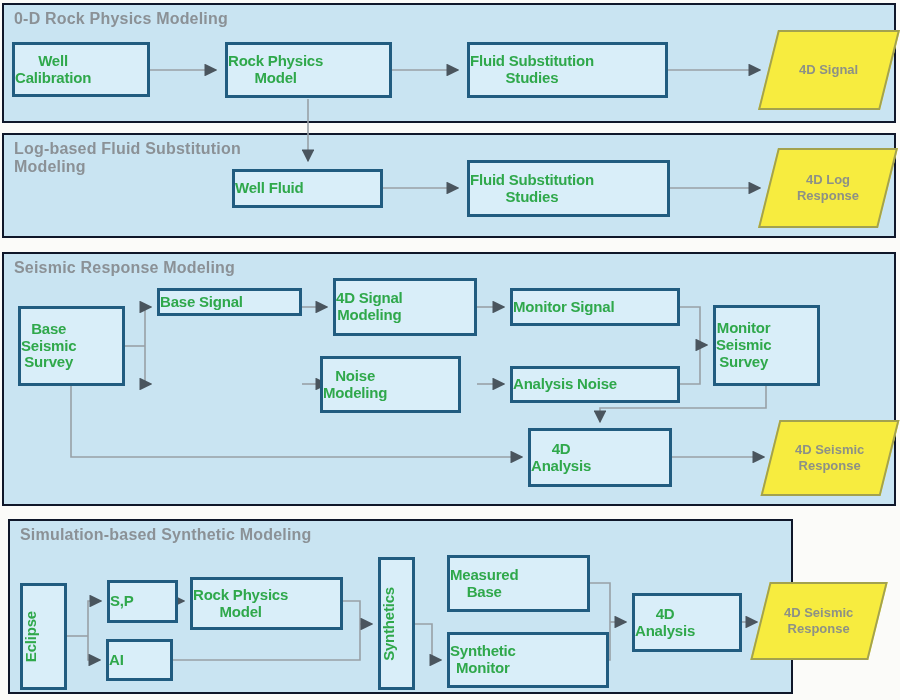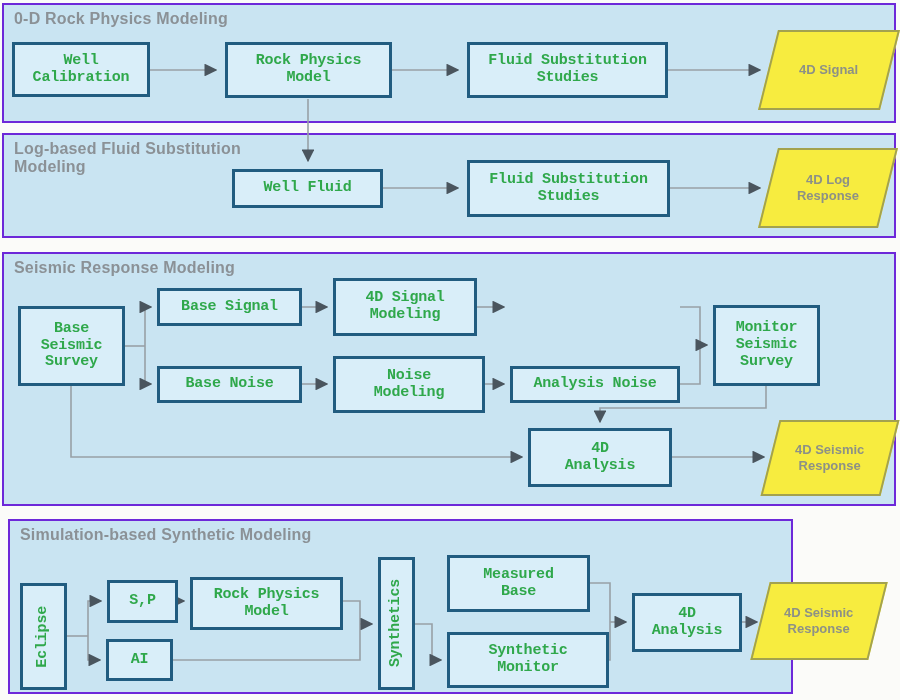--- a/index.html
+++ b/index.html
@@ -3,31 +3,31 @@
 <meta charset="utf-8">
 <style>
   html,body{margin:0;padding:0;background:#f7f7f4;}
   #stage{
     position:relative;width:900px;height:700px;overflow:hidden;
     background:#fbfbf9;
     font-family:"Liberation Sans","DejaVu Sans",sans-serif;
   }
   .panel{
     position:absolute;box-sizing:border-box;
-    background:#c9e4f2;border:2px solid #6d28d9;z-index:1;
+    background:#c9e4f2;border:2px solid #0f172a;z-index:1;
   }
   .panel-title{
     position:absolute;left:10px;top:5px;
     font-size:16px;font-weight:bold;color:#8b9196;
     letter-spacing:.2px;white-space:pre-line;line-height:1.15;z-index:2;
   }
   .node{
     position:absolute;box-sizing:border-box;z-index:3;
     background:#d9eef9;border:3px solid #215c80;
-    display:flex;align-items:center;justify-content:center;text-align:center;font-family:Liberation Mono, monospace;
+    display:flex;align-items:center;justify-content:flex-start;text-align:center;
   }
   .node .lbl{
     font-size:15px;font-weight:bold;color:#2fa84b;
     line-height:1.12;white-space:pre-line;letter-spacing:-.2px;
   }
   .node.vertical .lbl{
     writing-mode:vertical-rl;transform:rotate(180deg);
     white-space:nowrap;
   }
   .output{
@@ -136,31 +136,31 @@
   <div class="output" style="left:768px;top:148px;width:120px;height:80px">
     <span class="lbl">4D Log
 Response</span>
   </div>
 
   <div class="node" style="left:18px;top:306px;width:107px;height:80px">
     <span class="lbl">Base
 Seismic
 Survey</span>
   </div>
-  <div class="node" style="left:157px;top:288px;width:145px;height:38px">
+  <div class="node" style="left:157px;top:288px;width:145px;height:28px">
     <span class="lbl">Base Signal</span>
   </div>
   <div class="node" style="left:333px;top:278px;width:144px;height:58px">
     <span class="lbl">4D Signal
 Modeling</span>
   </div>
-  <div class="node" style="left:157px;top:366px;width:145px;height:37px">
-    <span class="lbl">Base Noise</span>
-  </div>
-  <div class="node" style="left:333px;top:356px;width:152px;height:57px">
+  <div class="node" style="left:510px;top:288px;width:170px;height:38px">
+    <span class="lbl">Monitor Signal</span>
+  </div>
+  <div class="node" style="left:320px;top:356px;width:141px;height:57px">
     <span class="lbl">Noise
 Modeling</span>
   </div>
   <div class="node" style="left:510px;top:366px;width:170px;height:37px">
     <span class="lbl">Analysis Noise</span>
   </div>
   <div class="node" style="left:713px;top:305px;width:107px;height:81px">
     <span class="lbl">Monitor
 Seismic
 Survey</span>

